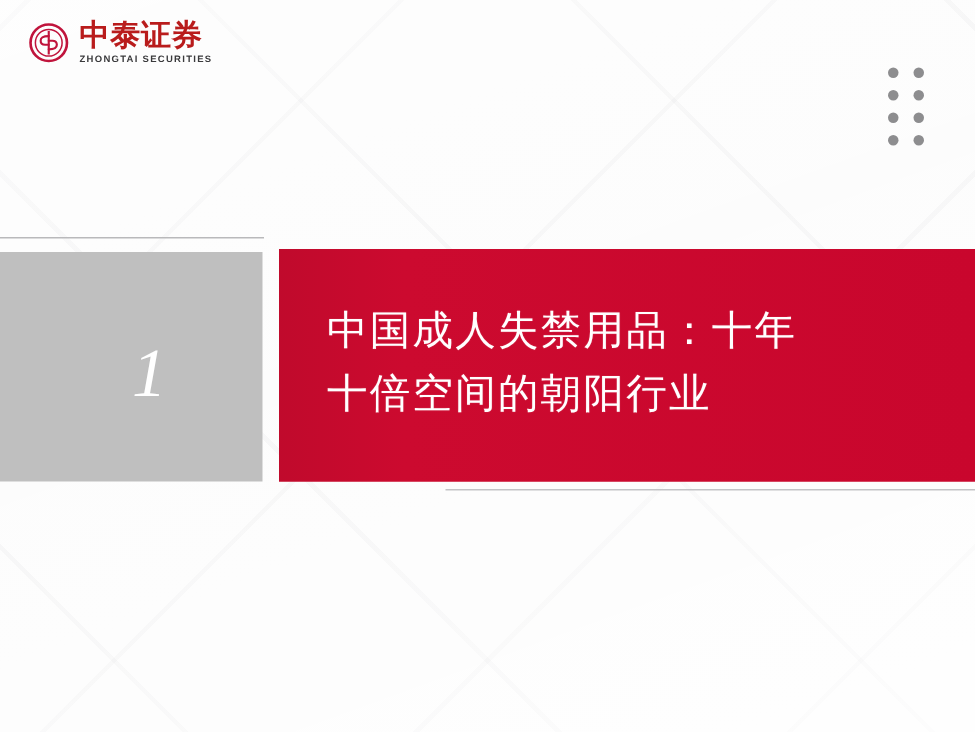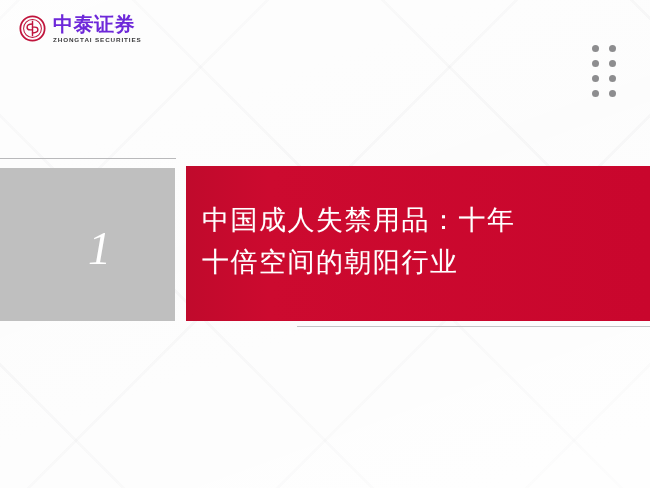--- a/index.html
+++ b/index.html
@@ -69,21 +69,21 @@
     display: flex;
     flex-direction: column;
     justify-content: center;
     line-height: 1;
   }
   .logo-cn {
     font-family: "Liberation Sans", sans-serif;
     font-size: 20px;
     font-weight: 700;
     letter-spacing: 0.5px;
-    color: #6d28d9;
+    color: #b91c1c;
     line-height: 1.05;
   }
   .logo-en {
     font-family: "Liberation Sans", sans-serif;
     font-size: 6.2px;
     font-weight: 700;
     letter-spacing: 0.85px;
     color: #3a3a3c;
     margin-top: 2px;
     transform: scaleX(1.02);
@@ -153,21 +153,21 @@
     display: flex;
     align-items: center;
   }
   #title-text {
     font-family: Liberation Serif, serif;
     font-size: 27px;
     font-weight: 400;
     color: #ffffff;
     line-height: 1.52;
     letter-spacing: 1.5px;
-    padding-left: 16px;
+    padding-left: 32px;
     padding-bottom: 4px;
     white-space: pre-line;
     text-shadow: 0 0 1px rgba(255,255,255,0.25);
   }
 
   
   #bottom-rule {
     position: absolute;
     left: 297px;
     top: 326px;

